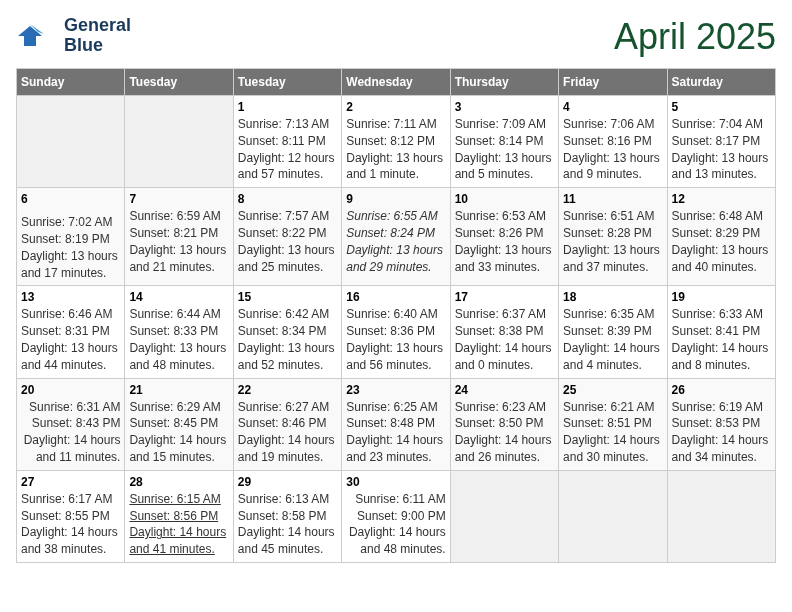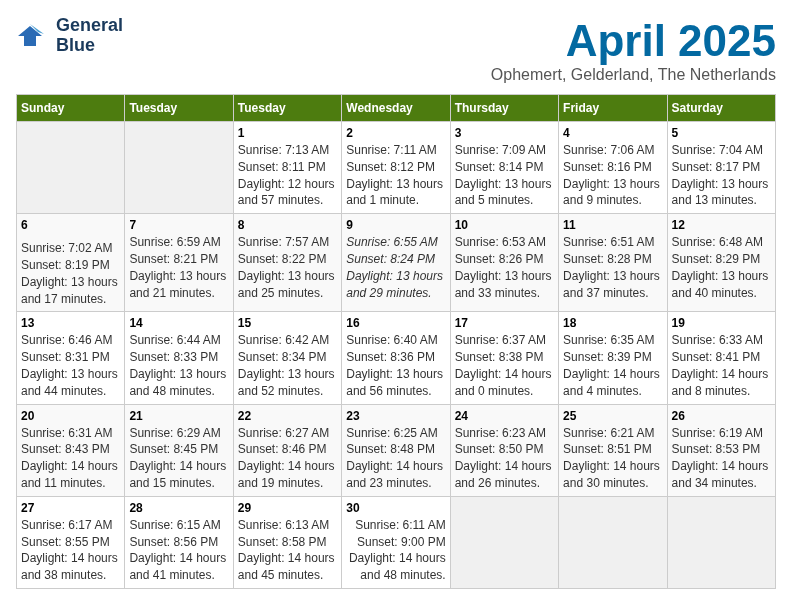--- a/index.html
+++ b/index.html
@@ -12,54 +12,54 @@
     }
     .header-area {
       display: flex;
       justify-content: space-between;
       align-items: flex-start;
       margin-bottom: 10px;
     }
     .logo {
       display: flex;
       align-items: center;
-      gap: 12px;
+      gap: 20px;
     }
     .logo-text {
       font-size: 18px;
       font-weight: bold;
       color: #1a3a5c;
       line-height: 1.1;
     }
     .logo-text span {
       color: #1a3a5c;
     }
     .logo-bird {
       width: 28px;
       height: 28px;
     }
     .title-area {
       text-align: right;
     }
     .main-title {
-      font-size: 44px;
-      font-weight: bold;
-      color: #0369a1;
+      font-size: 36px;
+      font-weight: normal;
+      color: #14532d;
     }
     .subtitle {
       font-size: 16px;
       color: #555;
     }
     table {
       width: 100%;
       border-collapse: collapse;
       font-size: 11px;
     }
     thead tr th {
-      background-color: #4d7c0f;
+      background-color: #737373;
       color: #fff;
       padding: 6px 4px;
       text-align: left;
       font-size: 12px;
       font-weight: bold;
       border: 1px solid #ccc;
     }
     tbody tr td {
       border: 1px solid #ccc;
       vertical-align: top;
@@ -95,21 +95,20 @@
       <polygon points="14,4 26,14 20,14 20,24 8,24 8,14 2,14" fill="#2a6bb5"></polygon>
       <polygon points="14,2 28,12 22,10" fill="#4a9fd4"></polygon>
     </svg>
     <div>
       <div class="logo-text"><span>General</span></div>
       <div class="logo-text"><span>Blue</span></div>
     </div>
   </div>
   <div class="title-area">
     <div class="main-title">April 2025</div>
-    <div class="subtitle">Ophemert, Gelderland, The Netherlands</div>
   </div>
 </div>
 
 <table>
   <thead>
     <tr id="weekday-header">
         <th>Sunday</th>
         <th>Tuesday</th>
         <th>Tuesday</th>
         <th>Wednesday</th>
@@ -256,21 +255,21 @@
           <span class="day-num">19</span>
           <div class="day-info" style="white-space: pre-line;">Sunrise: 6:33 AM
 Sunset: 8:41 PM
 Daylight: 14 hours
 and 8 minutes.</div>
         </td>
       </tr>
       <tr>
         <td>
           <span class="day-num">20</span>
-          <div class="day-info" style="white-space: pre-line;">Sunrise: 6:31 AM
+          <div class="day-info" style="white-space: pre-line; text-align: right;">Sunrise: 6:31 AM
 Sunset: 8:43 PM
 Daylight: 14 hours
 and 11 minutes.</div>
         </td>
         <td>
           <span class="day-num">21</span>
           <div class="day-info" style="white-space: pre-line;">Sunrise: 6:29 AM
 Sunset: 8:45 PM
 Daylight: 14 hours
 and 15 minutes.</div>
@@ -314,21 +313,21 @@
       <tr>
         <td>
           <span class="day-num">27</span>
           <div class="day-info" style="white-space: pre-line;">Sunrise: 6:17 AM
 Sunset: 8:55 PM
 Daylight: 14 hours
 and 38 minutes.</div>
         </td>
         <td>
           <span class="day-num">28</span>
-          <div class="day-info" style="white-space: pre-line;">Sunrise: 6:15 AM
+          <div class="day-info" style="white-space: pre-line; text-decoration: underline;">Sunrise: 6:15 AM
 Sunset: 8:56 PM
 Daylight: 14 hours
 and 41 minutes.</div>
         </td>
         <td>
           <span class="day-num">29</span>
           <div class="day-info" style="white-space: pre-line;">Sunrise: 6:13 AM
 Sunset: 8:58 PM
 Daylight: 14 hours
 and 45 minutes.</div>

